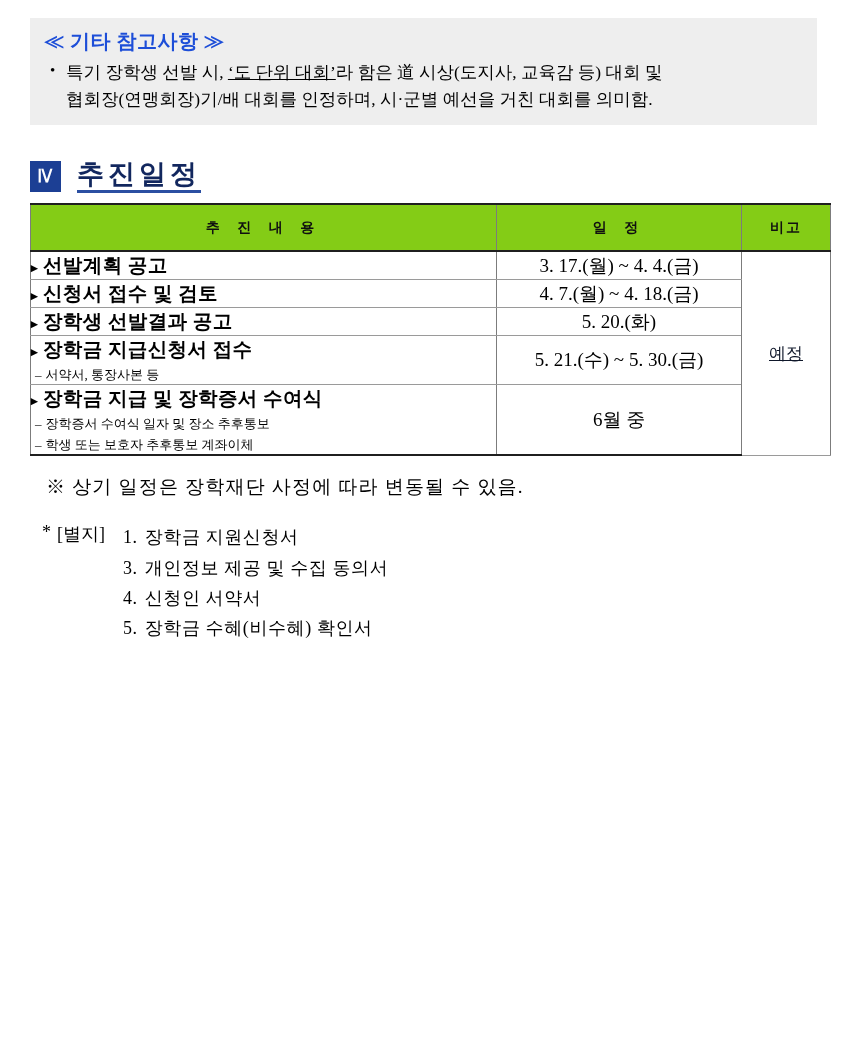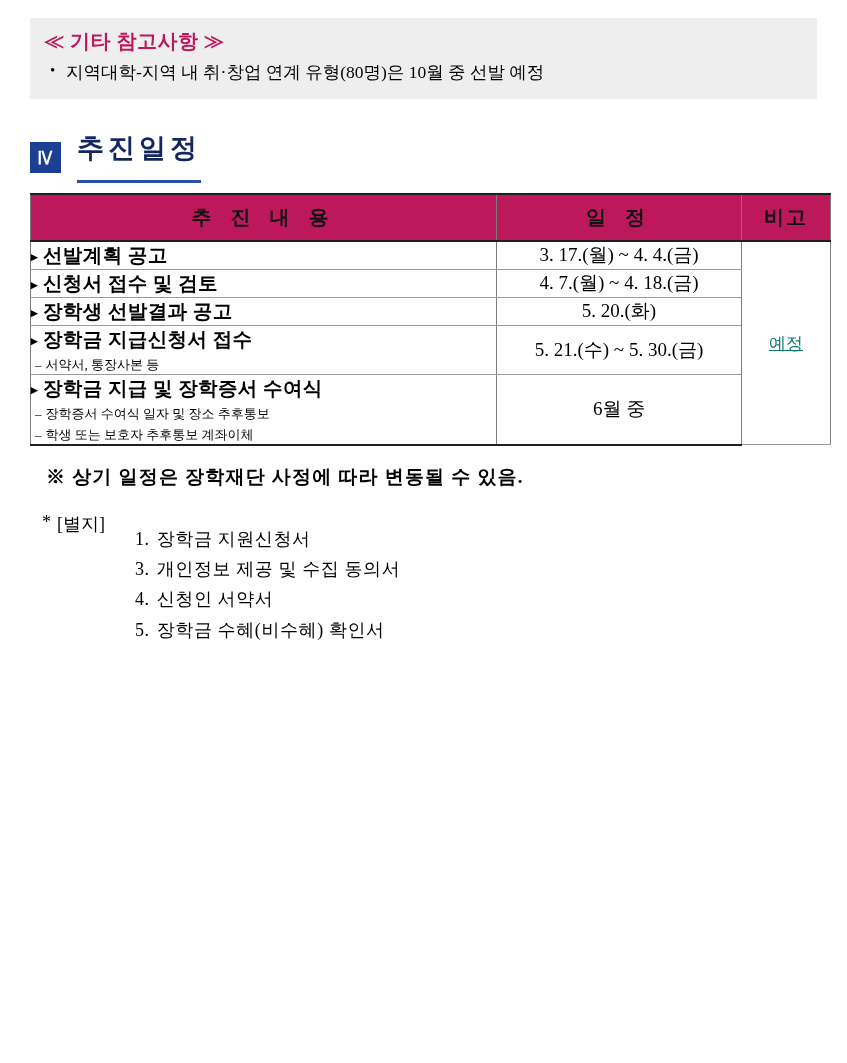--- a/index.html
+++ b/index.html
@@ -26,21 +26,21 @@
   
   .notes-box {
     background: #eeeeee;
     border: 0;
     padding: 10px 14px 12px 14px;
     margin: 0 2px;
   }
   .notes-title {
     font-size: 20px;
     font-weight: bold;
-    color: #be185d;
+    color: #1d4ed8;
     letter-spacing: 0.5px;
     margin-bottom: 4px;
   }
   ul.notes-list {
     list-style: none;
     margin: 0;
     padding: 0;
   }
   ul.notes-list > li {
     position: relative;
@@ -79,44 +79,44 @@
     justify-content: center;
     font-family: "Liberation Serif", serif;
   }
   .section-title {
     margin-left: 16px;
     font-size: 27px;
     font-weight: bold;
     color: #12275e;
     letter-spacing: 4px;
     border-bottom: 3px solid #2b4fa2;
-    padding-bottom: 17px;
+    padding-bottom: 1px;
     line-height: 1.12;
   }
 
   
   table.schedule {
     width: 800px;
     border-collapse: collapse;
     margin: 8px 2px 0 2px;
     table-layout: fixed;
   }
   table.schedule th,
   table.schedule td {
     border-left: 1px solid #7c7c7c;
     border-right: 1px solid #7c7c7c;
     border-top: 1px solid #9a9a9a;
     border-bottom: 1px solid #9a9a9a;
     padding: 0;
   }
   table.schedule thead th {
-    background: #be185d;
+    background: #84cc16;
     border-top: 2px solid #1f1f1f;
     border-bottom: 2px solid #1f1f1f;
-    font-size: 20px;
+    font-size: 14px;
     font-weight: bold;
     height: 45px;
     letter-spacing: 7px;
     text-align: center;
     color: #101010;
   }
   table.schedule thead th.th-note { letter-spacing: 2px; }
   table.schedule tbody tr:last-child td {
     border-bottom: 2px solid #1f1f1f;
   }
@@ -126,21 +126,21 @@
   }
   td.col-date {
     text-align: center;
     font-size: 19px;
     vertical-align: middle;
     padding: 6px 4px;
   }
   td.col-note {
     text-align: center;
     font-size: 17px;
-    color: #0f766e;
+    color: #0f172a;
     vertical-align: middle;
     text-decoration: underline;
   }
   .row-main {
     font-size: 19.5px;
     font-weight: bold;
     letter-spacing: 0.4px;
     white-space: nowrap;
   }
   .row-main .tri {
@@ -153,56 +153,57 @@
     margin-top: 3px;
     padding-left: 4px;
     white-space: nowrap;
   }
   .row-sub .dash { margin-right: 4px; }
 
   
   .note-star {
     margin: 18px 0 0 18px;
     font-size: 19px;
-    font-weight: bold;
+    font-weight: normal;
     letter-spacing: 1.2px;
   }
   .annex {
     margin-top: 22px;
     padding-left: 14px;
     font-size: 18px;
   }
   .annex-head {
     display: flex;
     align-items: flex-start;
   }
   .annex-star { margin-right: 6px; }
   .annex-label { margin-right: 18px; white-space: nowrap; }
   .annex-list {
     list-style: none;
-    margin: 12px;
+    margin: 0;
     padding: 0;
   }
   .annex-list li {
     line-height: 1.68;
     white-space: nowrap;
     letter-spacing: 0.6px;
   }
   .annex-list li .idx { margin-right: 7px; }
 </style>
 </head>
 <body>
 
 <div class="page">
 
   <div class="notes-box">
     <div class="notes-title">≪ 기타 참고사항 ≫</div>
     <ul class="notes-list">
       <li>
-        <span>지역대학-지역 내 취·창업 연계 유형(80명)은 10월 중 선발 예정</span>
+        <span>특기 장학생 선발 시, </span><span class="u-line">‘도 단위 대회’</span><span>라 함은 道 시상(도지사, 교육감 등) 대회 및</span><br>
+        <span>협회장(연맹회장)기/배 대회를 인정하며, 시·군별 예선을 거친 대회를 의미함.</span>
       </li>
     </ul>
   </div>
 
   <div class="section-head">
     <div class="section-num">Ⅳ</div>
     <div class="section-title">추진일정</div>
   </div>
 
   <table class="schedule">

